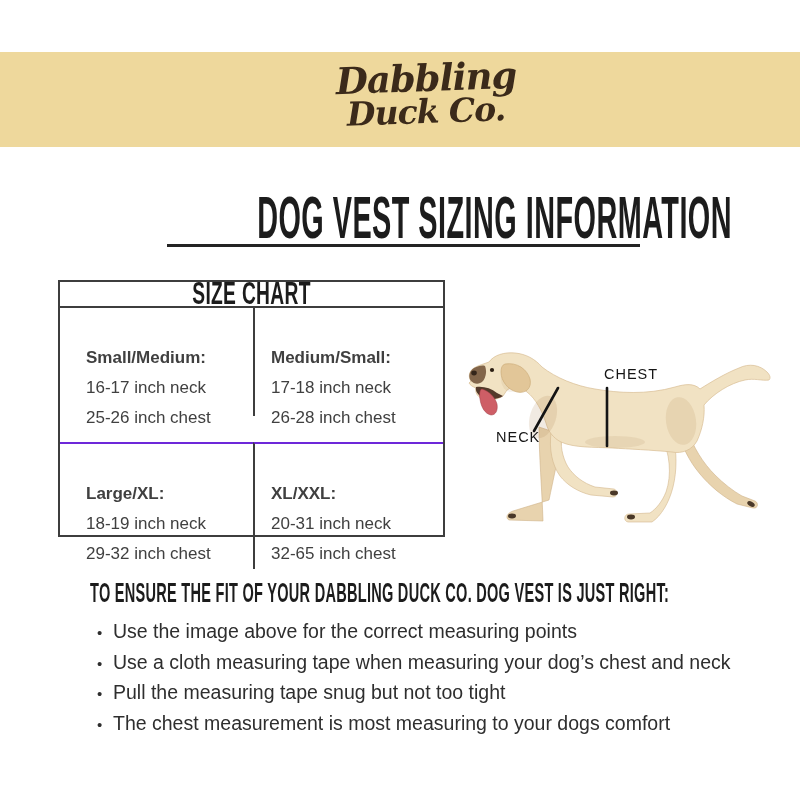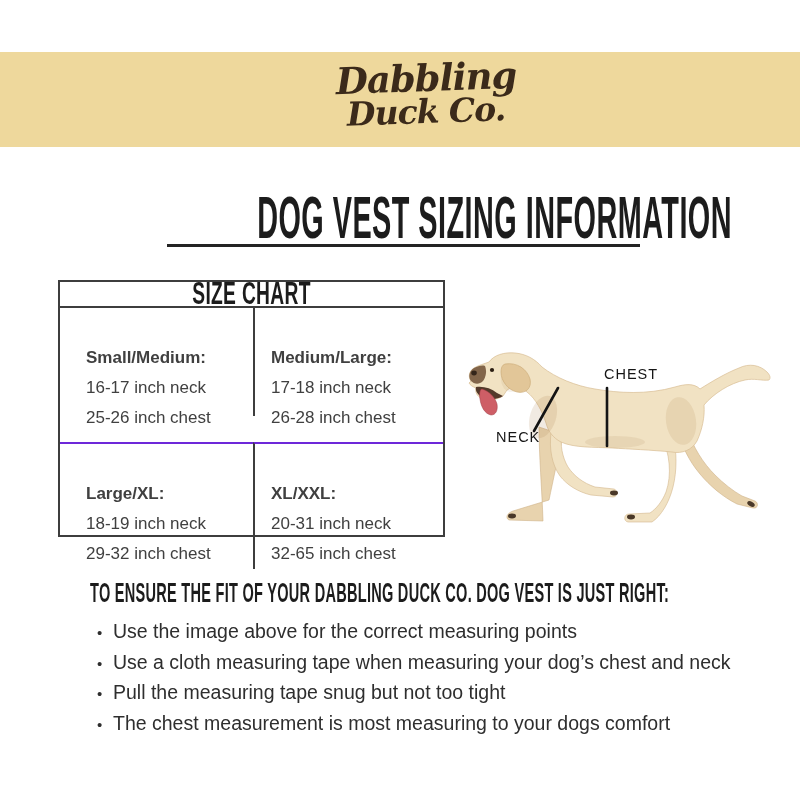--- a/index.html
+++ b/index.html
@@ -67,21 +67,21 @@
     <div class="chart-header">
       <span class="cond">SIZE CHART</span>
     </div>
     <div class="chart-grid">
       <div class="cell">
         <div class="cell-label">Small/Medium:</div>
         <div class="cell-line">16-17 inch neck</div>
         <div class="cell-line">25-26 inch chest</div>
       </div>
       <div class="cell c-right">
-        <div class="cell-label">Medium/Large:</div>
+        <div class="cell-label">Medium/Small:</div>
         <div class="cell-line">17-18 inch neck</div>
         <div class="cell-line">26-28 inch chest</div>
       </div>
       <div class="cell c-bottom">
         <div class="cell-label">Large/XL:</div>
         <div class="cell-line">18-19 inch neck</div>
         <div class="cell-line">29-32 inch chest</div>
       </div>
       <div class="cell c-right c-bottom">
         <div class="cell-label">XL/XXL:</div>

